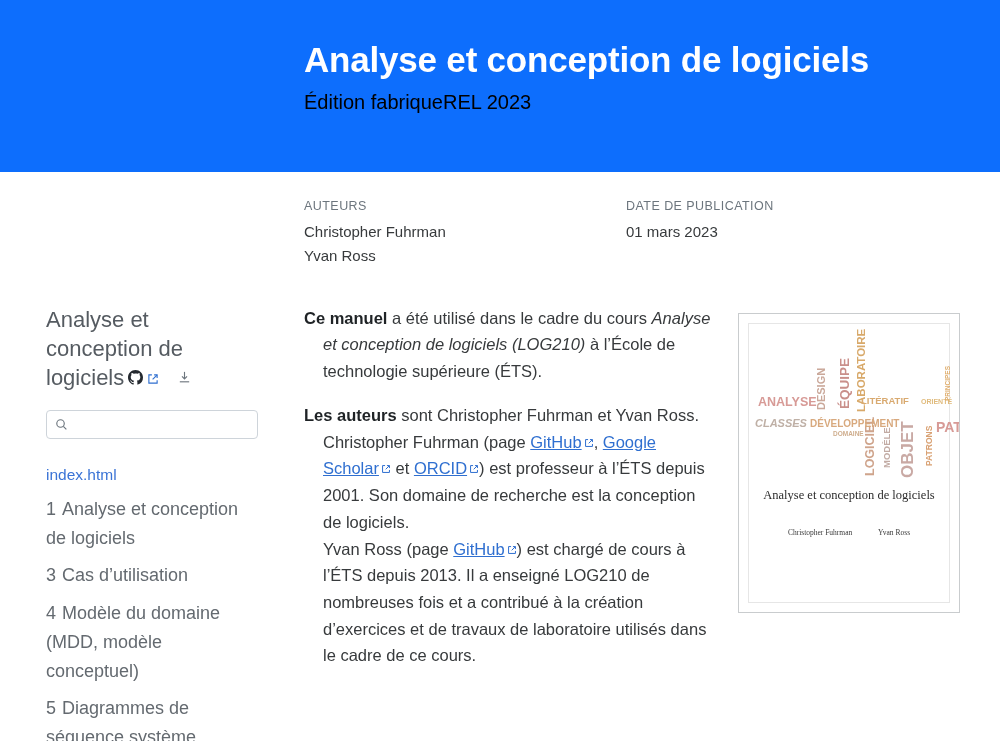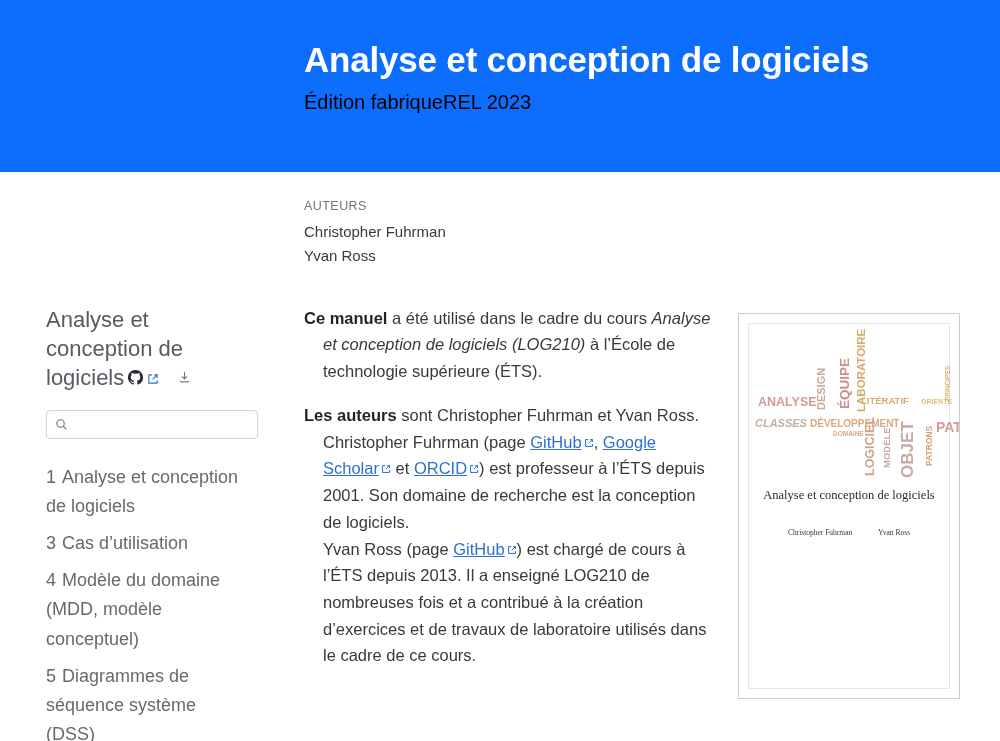--- a/index.html
+++ b/index.html
@@ -131,21 +131,21 @@
     text-decoration:none;
     line-height:1.62;
     margin-bottom:8px;
   }
   .toc-item .num { margin-right:6px; }
 
   
   .cover {
     float:right;
     width:222px;
-    height:386px;
+    height:300px;
     border:1px solid #c9ccce;
     background:#fff;
     margin:8px 0 14px 26px;
     position:relative;
     overflow:hidden;
   }
   .cover-inner {
     position:absolute;
     inset:9px;
     border:1px solid #e6e6e6;
@@ -203,20 +203,24 @@
     <h1 class="banner-title">Analyse et conception de logiciels</h1>
     <div class="banner-subtitle">Édition fabriqueREL 2023</div>
   </div>
 </div>
 
 <div class="meta-wrap">
   <div class="meta-col authors">
     <div class="meta-label">AUTEURS</div>
     <div class="meta-value">Christopher Fuhrman</div>
     <div class="meta-value">Yvan Ross</div>
+  </div>
+  <div class="meta-col">
+    <div class="meta-label">DATE DE PUBLICATION</div>
+    <div class="meta-value">01 mars 2023</div>
   </div>
 </div>
 
 <div class="page">
 
   <div class="sidebar">
 
     <div class="sb-title">
       <span>Analyse et conception de logiciels</span><span class="icon-row">
         <a class="ic" href="#" title="GitHub">
@@ -243,20 +247,21 @@
 
     <div class="search-box">
       <svg width="13" height="13" viewBox="0 0 16 16" fill="none" stroke="#6c757d" stroke-width="1.4" aria-hidden="true">
         <circle cx="6.8" cy="6.8" r="4.6"></circle>
         <path d="M10.3 10.3 14 14"></path>
       </svg>
       <input type="text" placeholder="" style="">
     </div>
 
     <nav class="toc">
+      <a class="toc-top" href="#">index.html</a>
 
       <a class="toc-item" href="#">
         <span class="num">1</span><span>Analyse et conception de logiciels</span>
       </a>
       <a class="toc-item" href="#">
         <span class="num">3</span><span>Cas d’utilisation</span>
       </a>
       <a class="toc-item" href="#">
         <span class="num">4</span><span>Modèle du domaine (MDD, modèle conceptuel)</span>
       </a>

